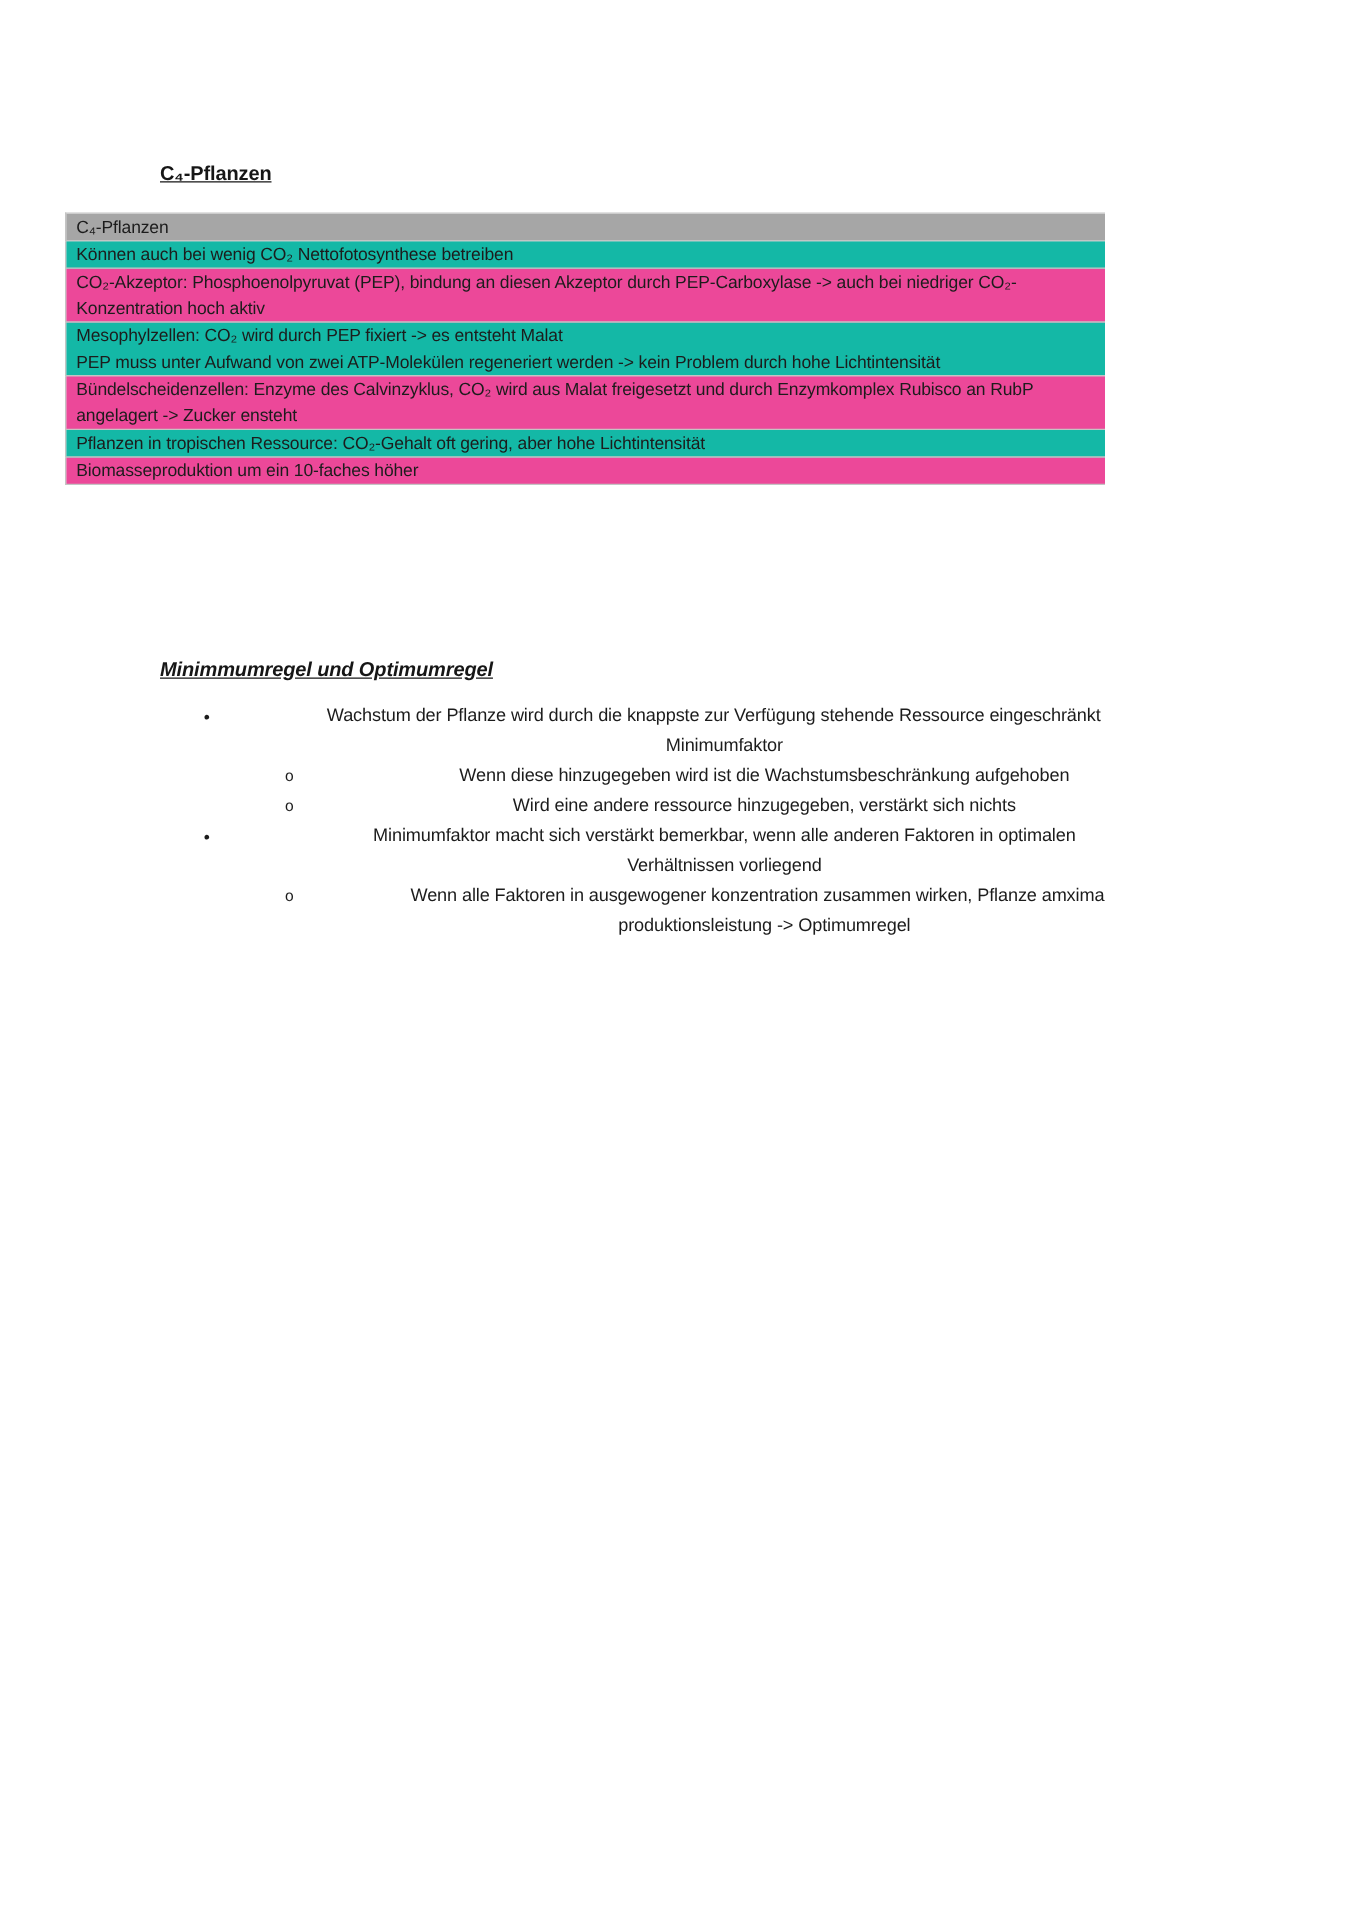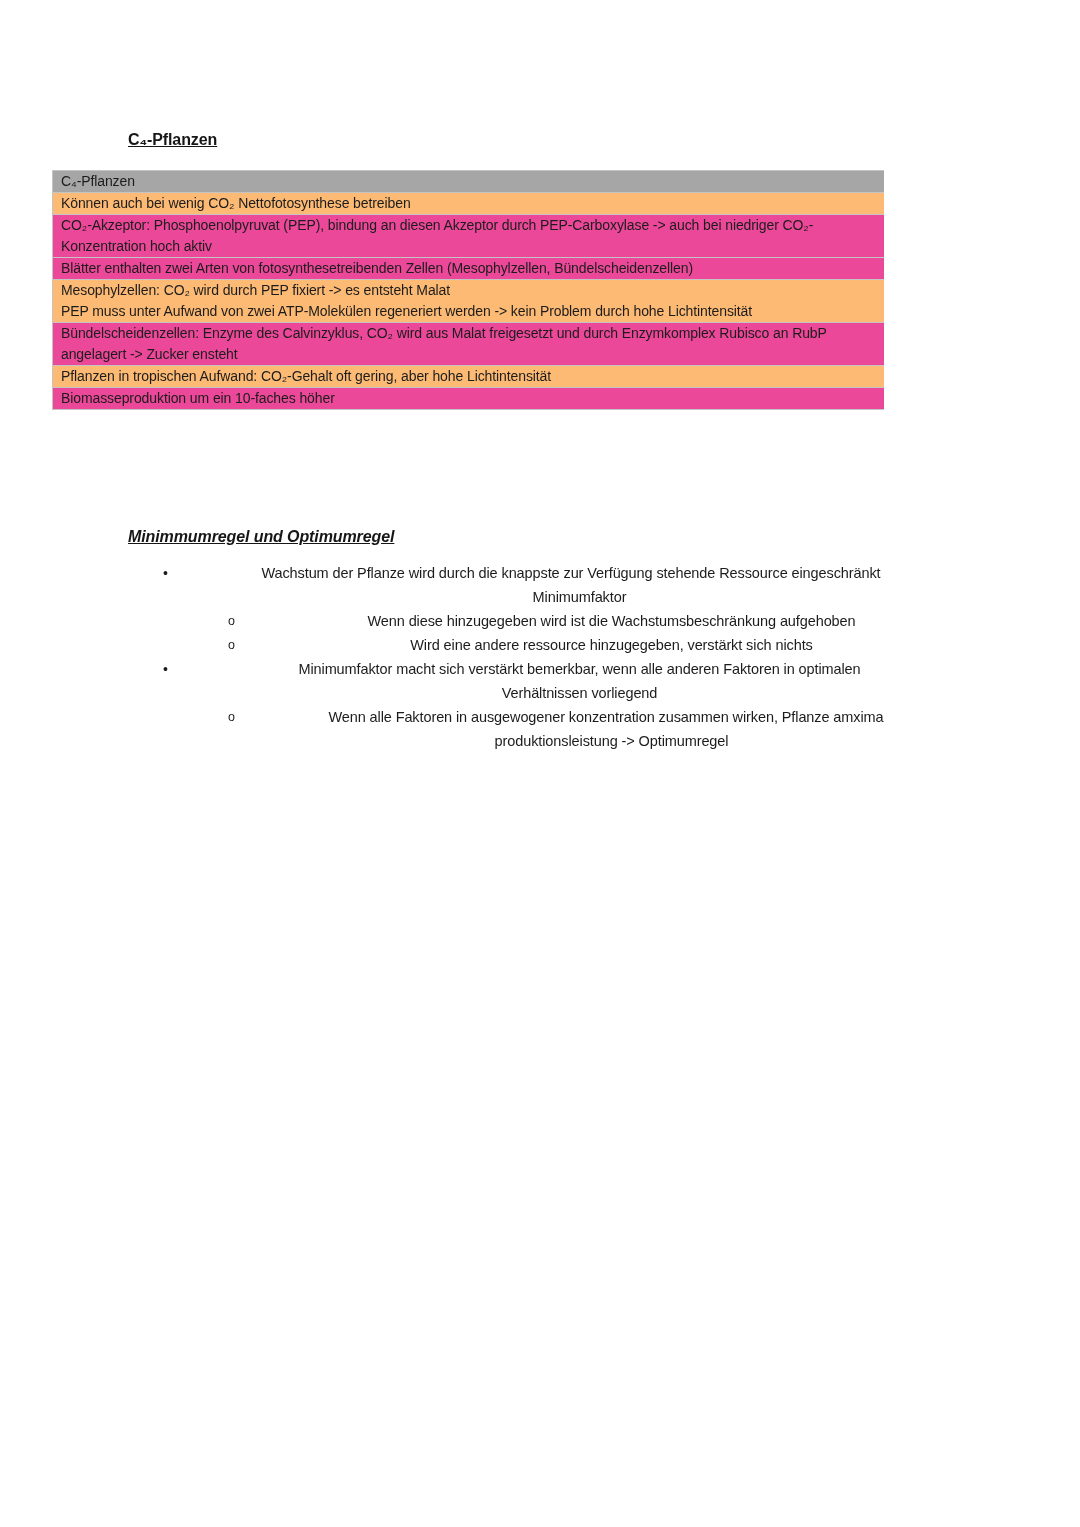--- a/index.html
+++ b/index.html
@@ -46,21 +46,21 @@
     border: 1px solid #c4c4c4;
     font-size: 14px;
     line-height: 21px;
     padding: 0px 8px;
     letter-spacing: -0.1px;
     color: #1c1c1c;
     white-space: pre-line;
     vertical-align: middle;
   }
   .info-table tr.header td { background: #a6a6a6; }
-  .info-table tr.band td   { background: #fdba74; }
+  .info-table tr.band td   { background: #14b8a6; }
   .info-table tr.white td  { background: #ec4899; }
 
   
   .bullet-list {
     position: absolute;
     left: 163px;
     top: 561px;
     width: 800px;
     font-size: 14.5px;
     line-height: 24px;
@@ -96,33 +96,30 @@
       <tr class="header">
         <td>C₄-Pflanzen</td>
       </tr>
       <tr class="band">
         <td>Können auch bei wenig CO₂ Nettofotosynthese betreiben</td>
       </tr>
       <tr class="white">
         <td>CO₂-Akzeptor: Phosphoenolpyruvat (PEP), bindung an diesen Akzeptor durch PEP-Carboxylase -&gt; auch bei niedriger CO₂-
 Konzentration hoch aktiv</td>
       </tr>
-      <tr class="white">
-        <td>Blätter enthalten zwei Arten von fotosynthesetreibenden Zellen (Mesophylzellen, Bündelscheidenzellen)</td>
-      </tr>
       <tr class="band">
         <td>Mesophylzellen: CO₂ wird durch PEP fixiert -&gt; es entsteht Malat
 PEP muss unter Aufwand von zwei ATP-Molekülen regeneriert werden -&gt; kein Problem durch hohe Lichtintensität</td>
       </tr>
       <tr class="white">
         <td>Bündelscheidenzellen: Enzyme des Calvinzyklus, CO₂ wird aus Malat freigesetzt und durch Enzymkomplex Rubisco an RubP
 angelagert -&gt; Zucker ensteht</td>
       </tr>
       <tr class="band">
-        <td>Pflanzen in tropischen Aufwand: CO₂-Gehalt oft gering, aber hohe Lichtintensität</td>
+        <td>Pflanzen in tropischen Ressource: CO₂-Gehalt oft gering, aber hohe Lichtintensität</td>
       </tr>
       <tr class="white">
         <td>Biomasseproduktion um ein 10-faches höher</td>
       </tr>
     </tbody>
   </table>
 
   <div class="section-heading heading-2">Minimmumregel und Optimumregel</div>
 
   <div class="bullet-list">

